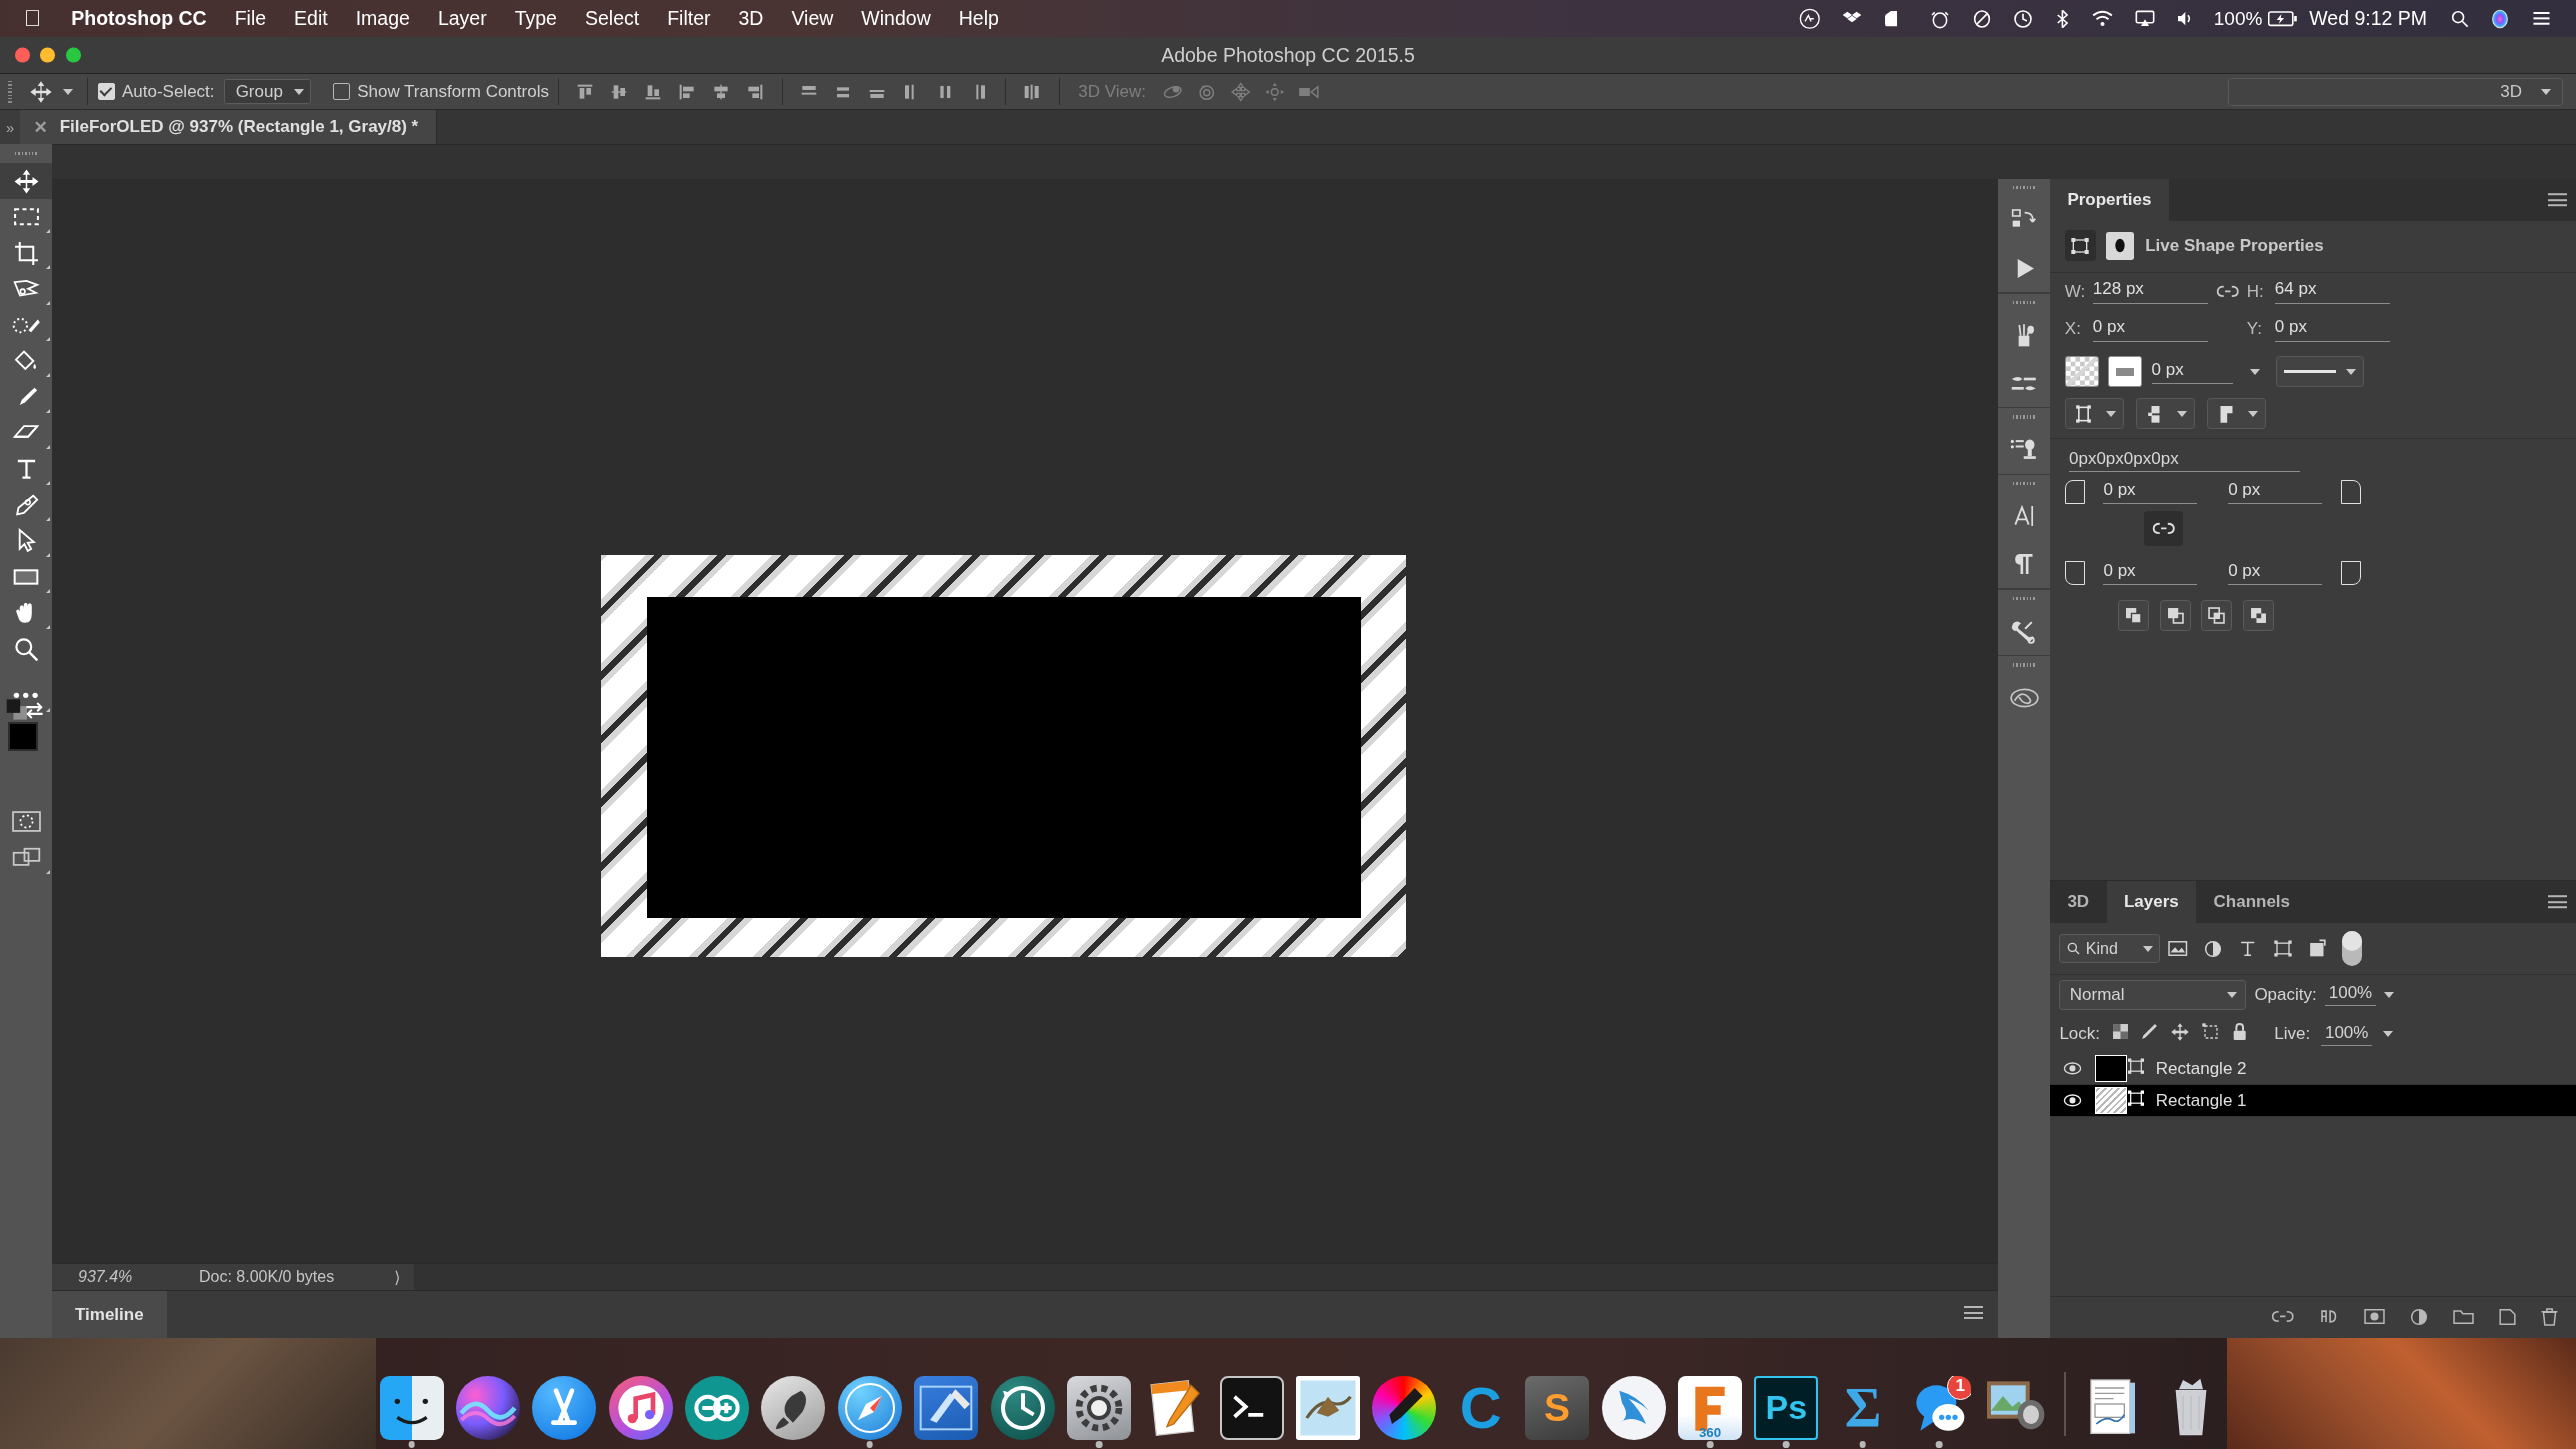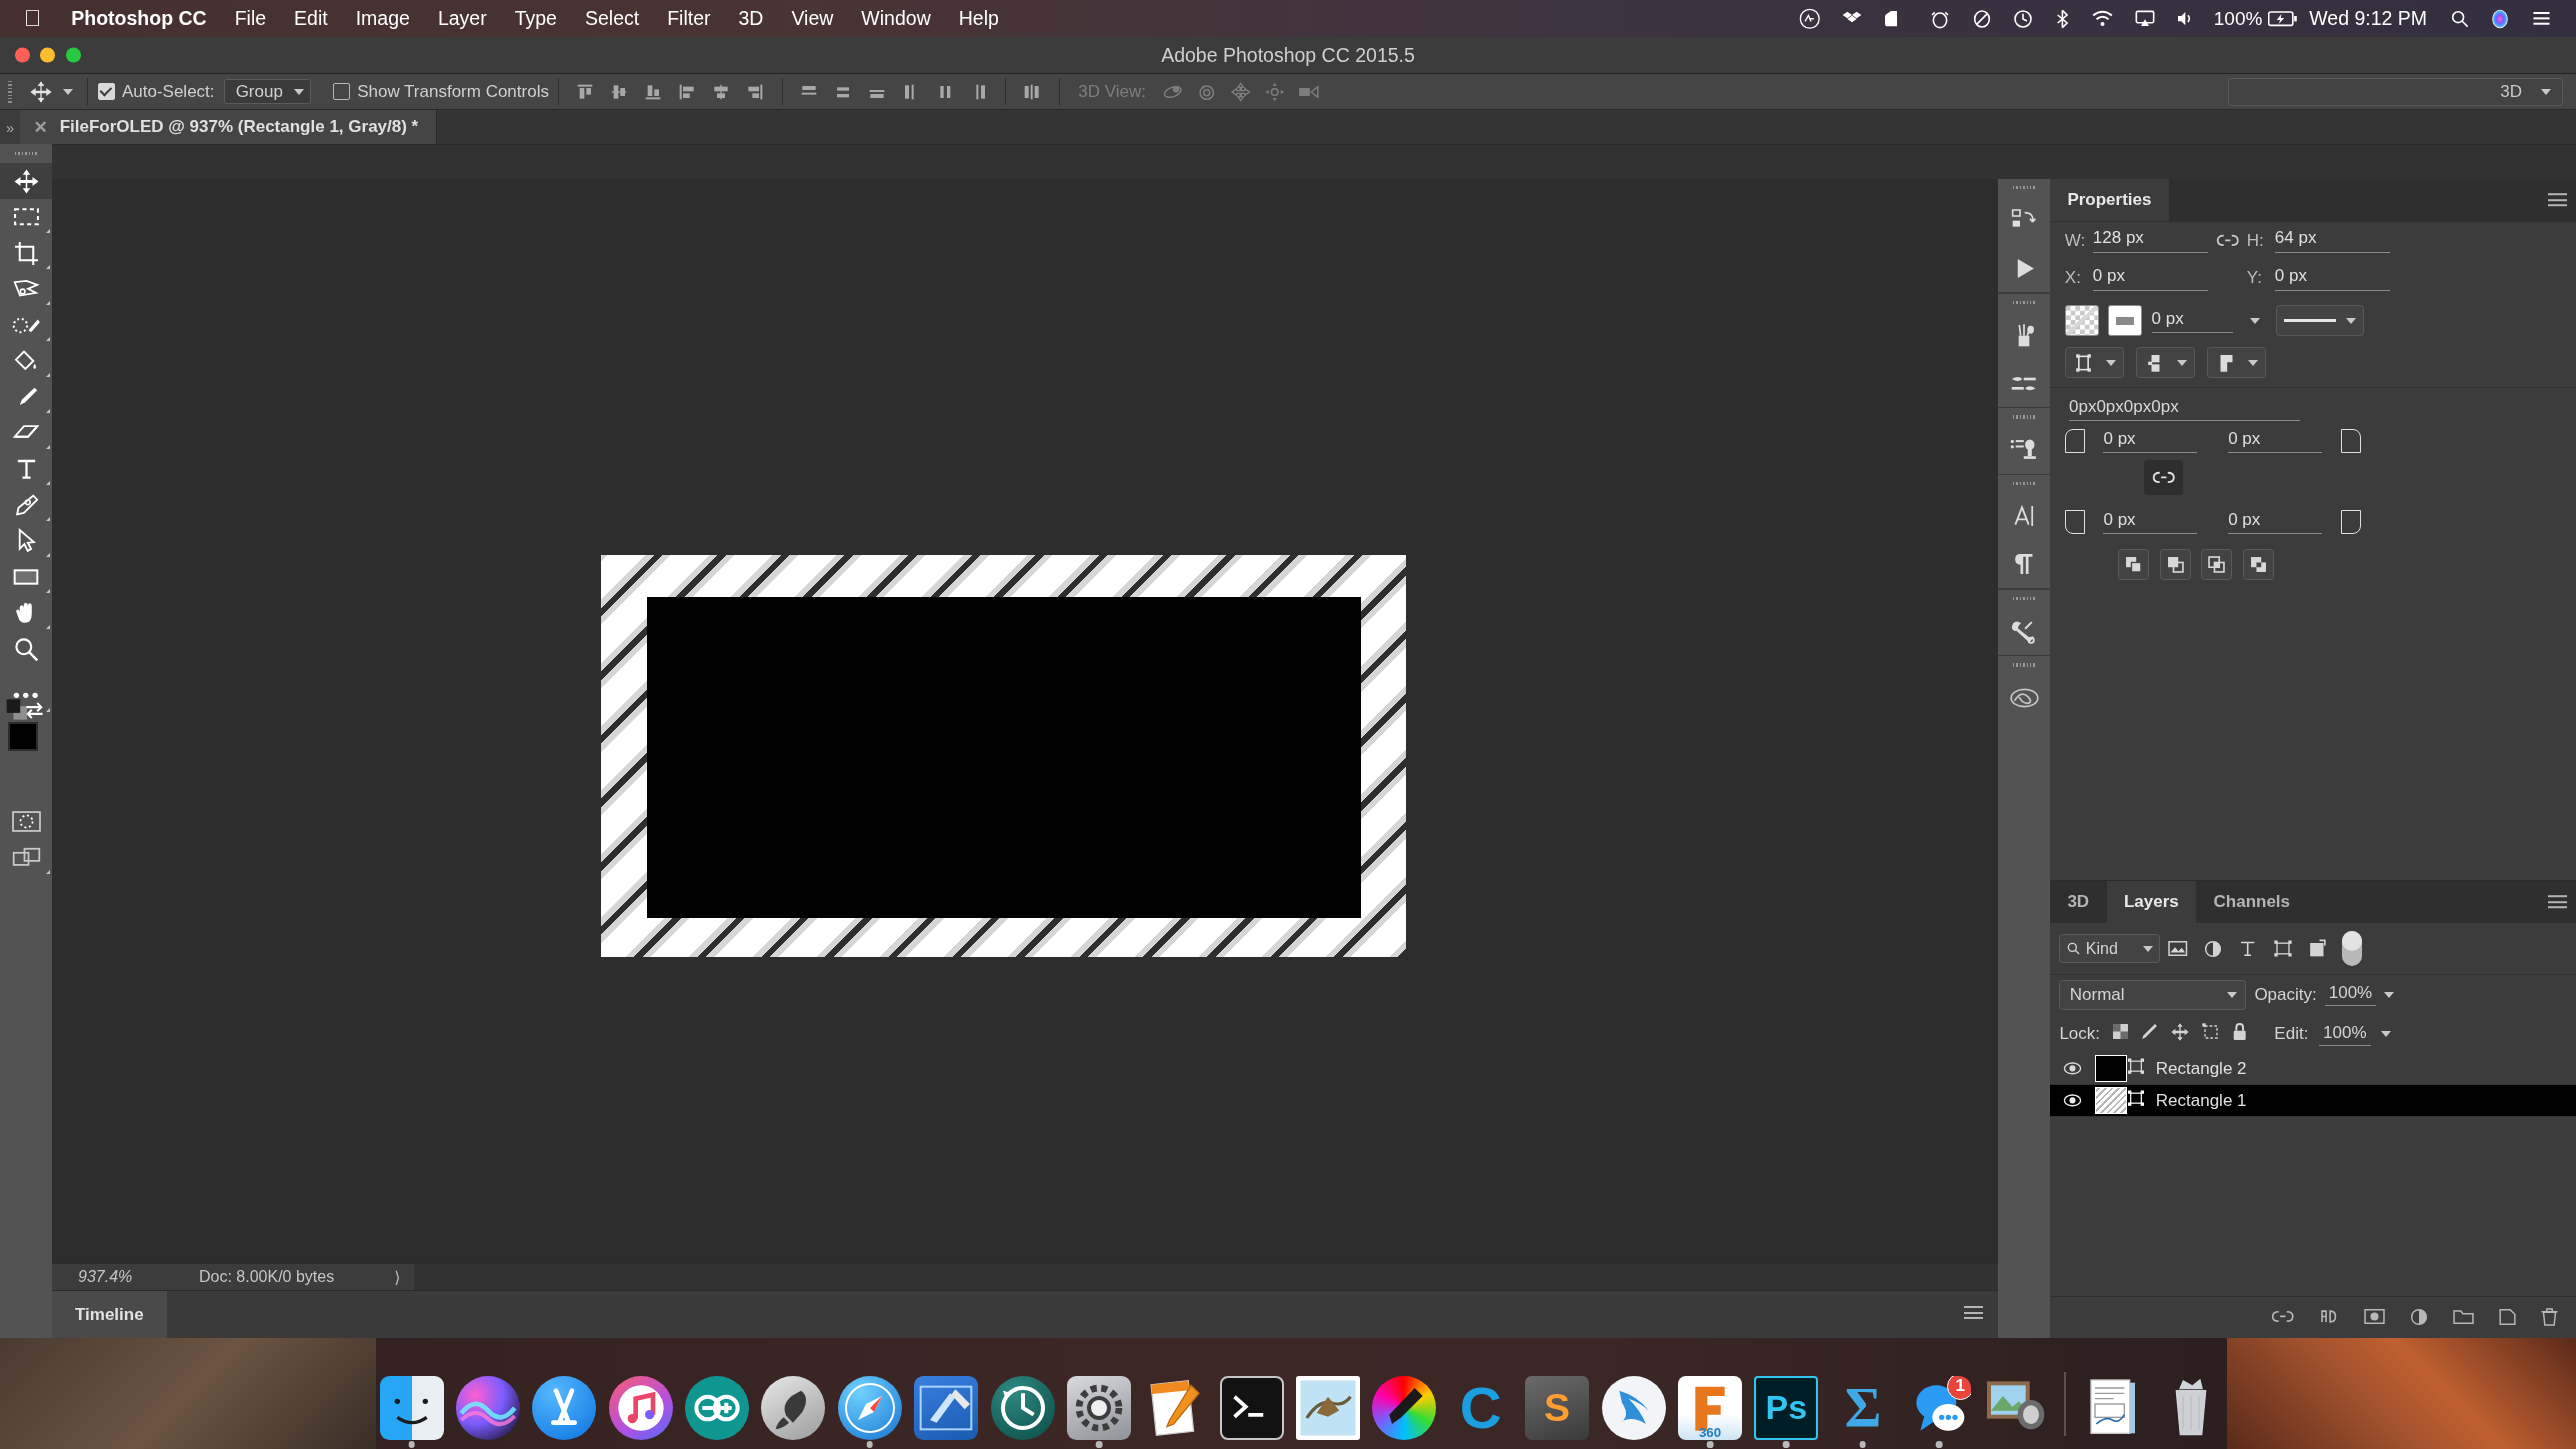--- a/index.html
+++ b/index.html
@@ -764,20 +764,37 @@
             <span>Properties</span>
           </div>
           <span class="pmenu hamb">
               <i></i>
               <i></i>
               <i></i>
             </span>
         </div>
 
         <div class="propbody">
+          <div class="prow-head">
+            <span class="shapebtn">
+              <svg width="20" height="20" viewBox="0 0 30 30">
+                  <rect x="5" y="6" width="20" height="18" fill="none" stroke="#ddd" stroke-width="2"></rect>
+                  <rect x="2" y="3" width="6" height="6" fill="#ddd"></rect>
+                  <rect x="22" y="3" width="6" height="6" fill="#ddd"></rect>
+                  <rect x="2" y="21" width="6" height="6" fill="#ddd"></rect>
+                  <rect x="22" y="21" width="6" height="6" fill="#ddd"></rect>
+                </svg>
+            </span>
+            <span class="sq-w">
+              <svg width="16" height="19" viewBox="0 0 24 28">
+                  <ellipse cx="12" cy="14" rx="7" ry="10" fill="#111"></ellipse>
+                </svg>
+            </span>
+            <span class="lsp">Live Shape Properties</span>
+          </div>
           <div class="hrule"></div>
 
           <div class="fieldrow">
             <span class="flabel">W:</span>
             <span class="finput">128 px</span>
             <span class="linkico">
               <svg width="25.5" height="14.8" viewBox="0 0 38 22">
                   <path d="M15 11 L23 11 M13 4 Q4 4 4 11 Q4 18 13 18 M25 4 Q34 4 34 11 Q34 18 25 18" stroke="#c9c9c9" stroke-width="2.6" fill="none"></path>
                 </svg>
             </span>
@@ -981,21 +998,21 @@
             <span>
               <svg width="20" height="20" viewBox="0 0 30 30">
                   <rect x="6" y="6" width="18" height="18" fill="none" stroke="#d4d4d4" stroke-width="2" stroke-dasharray="4 3"></rect>
                   <rect x="2" y="2" width="5" height="5" fill="#d4d4d4"></rect>
                 </svg></span>
             <span>
               <svg width="17.4" height="20" viewBox="0 0 26 30">
                   <rect x="4" y="13" width="18" height="14" rx="2" fill="#d4d4d4"></rect>
                   <path d="M8 13 L8 8 Q8 3 13 3 Q18 3 18 8 L18 13" fill="none" stroke="#d4d4d4" stroke-width="3"></path>
                 </svg></span>
-            <span style="margin-left:14.8px">Edit:</span>
+            <span style="margin-left:14.8px">Live:</span>
             <span class="opval">100%</span>
             <span class="cv"></span>
           </div>
 
           <div class="layerrow">
             <span class="eyecell">
               <svg width="19" height="14.8" viewBox="0 0 28 22">
                   <ellipse cx="14" cy="11" rx="12" ry="8" fill="none" stroke="#d8d8d8" stroke-width="2"></ellipse>
                   <circle cx="14" cy="11" r="4.5" fill="#d8d8d8"></circle>
                 </svg>

